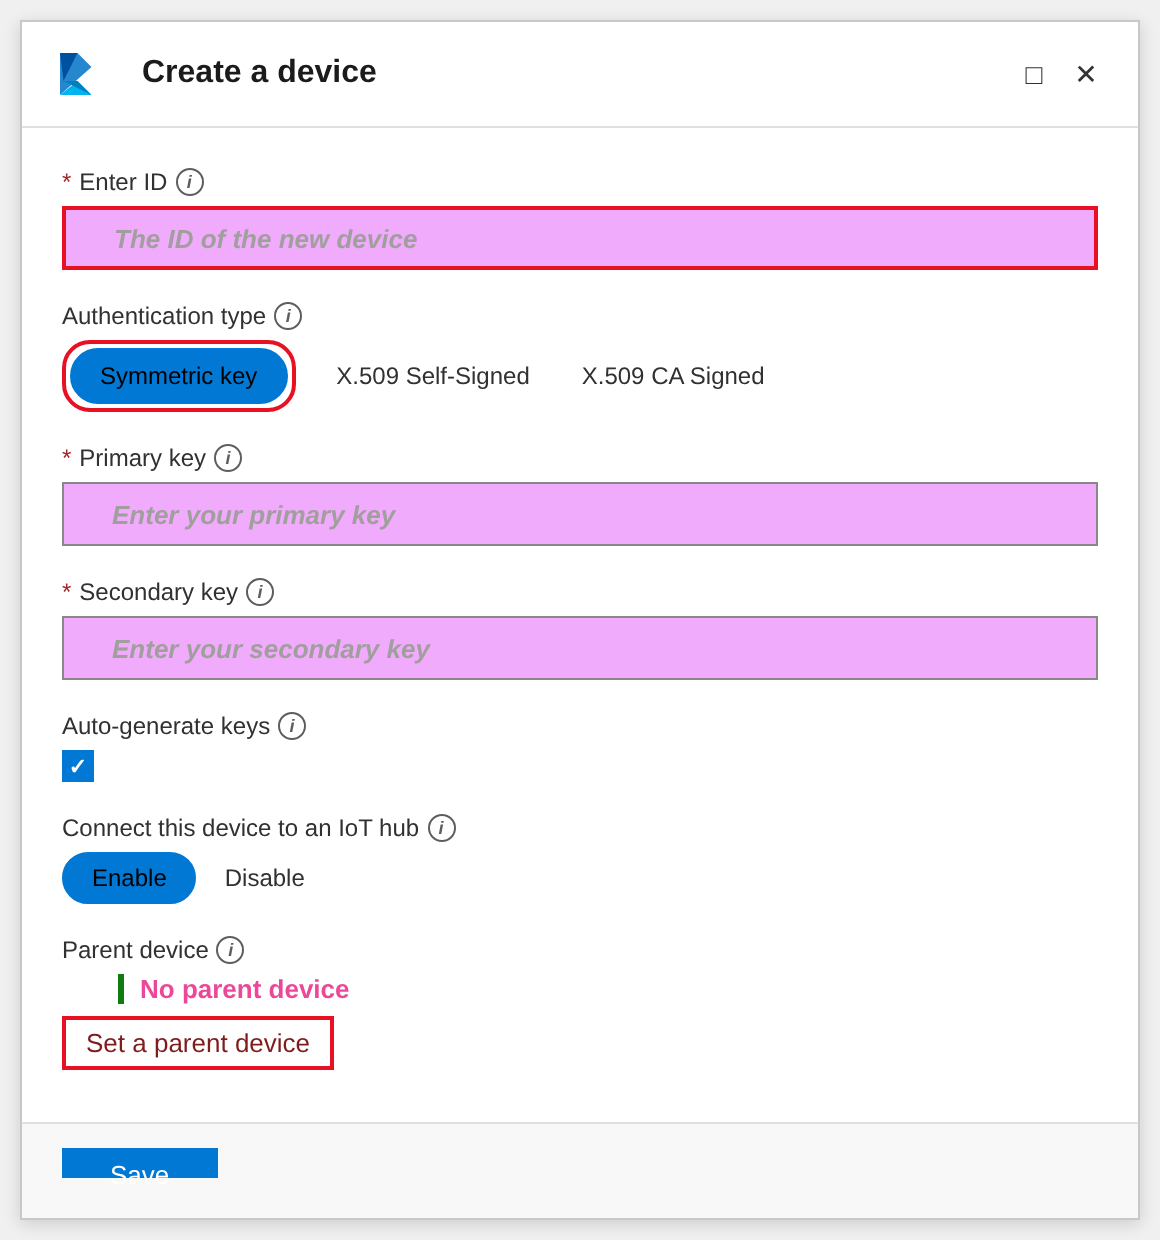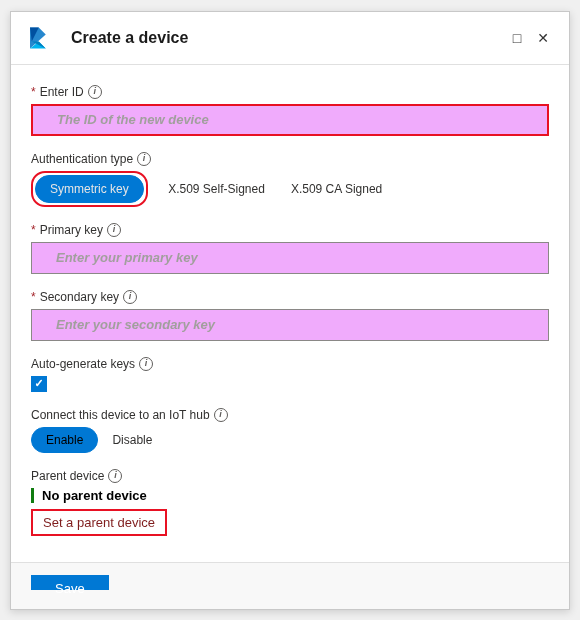--- a/index.html
+++ b/index.html
@@ -120,21 +120,21 @@
       font-size: 12px;
       cursor: pointer;
       border: 1px solid #8a8886;
       background: #ffffff;
       color: #323130;
       border-radius: 0;
       height: 28px;
     }
     .auth-btn.active {
       background: #0078d4;
-      color: #e5e5e5;
+      color: #000000;
       border-color: #0078d4;
       border-radius: 14px;
       padding: 4px 14px;
     }
     .auth-btn.inactive {
       background: transparent;
       color: #323130;
       border: none;
     }
     .checkbox-container {
@@ -181,24 +181,25 @@
       color: #323130;
     }
     .toggle-wrapper {
       display: flex;
       align-items: center;
       gap: 0;
     }
     .parent-device-value {
       font-size: 13px;
       font-weight: 600;
-      color: #000000;
+      color: #ec4899;
       border-left: 3px solid #107c10;
       padding-left: 8px;
       margin-bottom: 6px;
+      margin-left: 28px;
     }
     .set-parent-btn {
       display: inline-flex;
       align-items: center;
       padding: 4px 10px;
       font-size: 13px;
       color: #7f1d1d;
       cursor: pointer;
       border: 2px solid #e81123;
       background: transparent;

